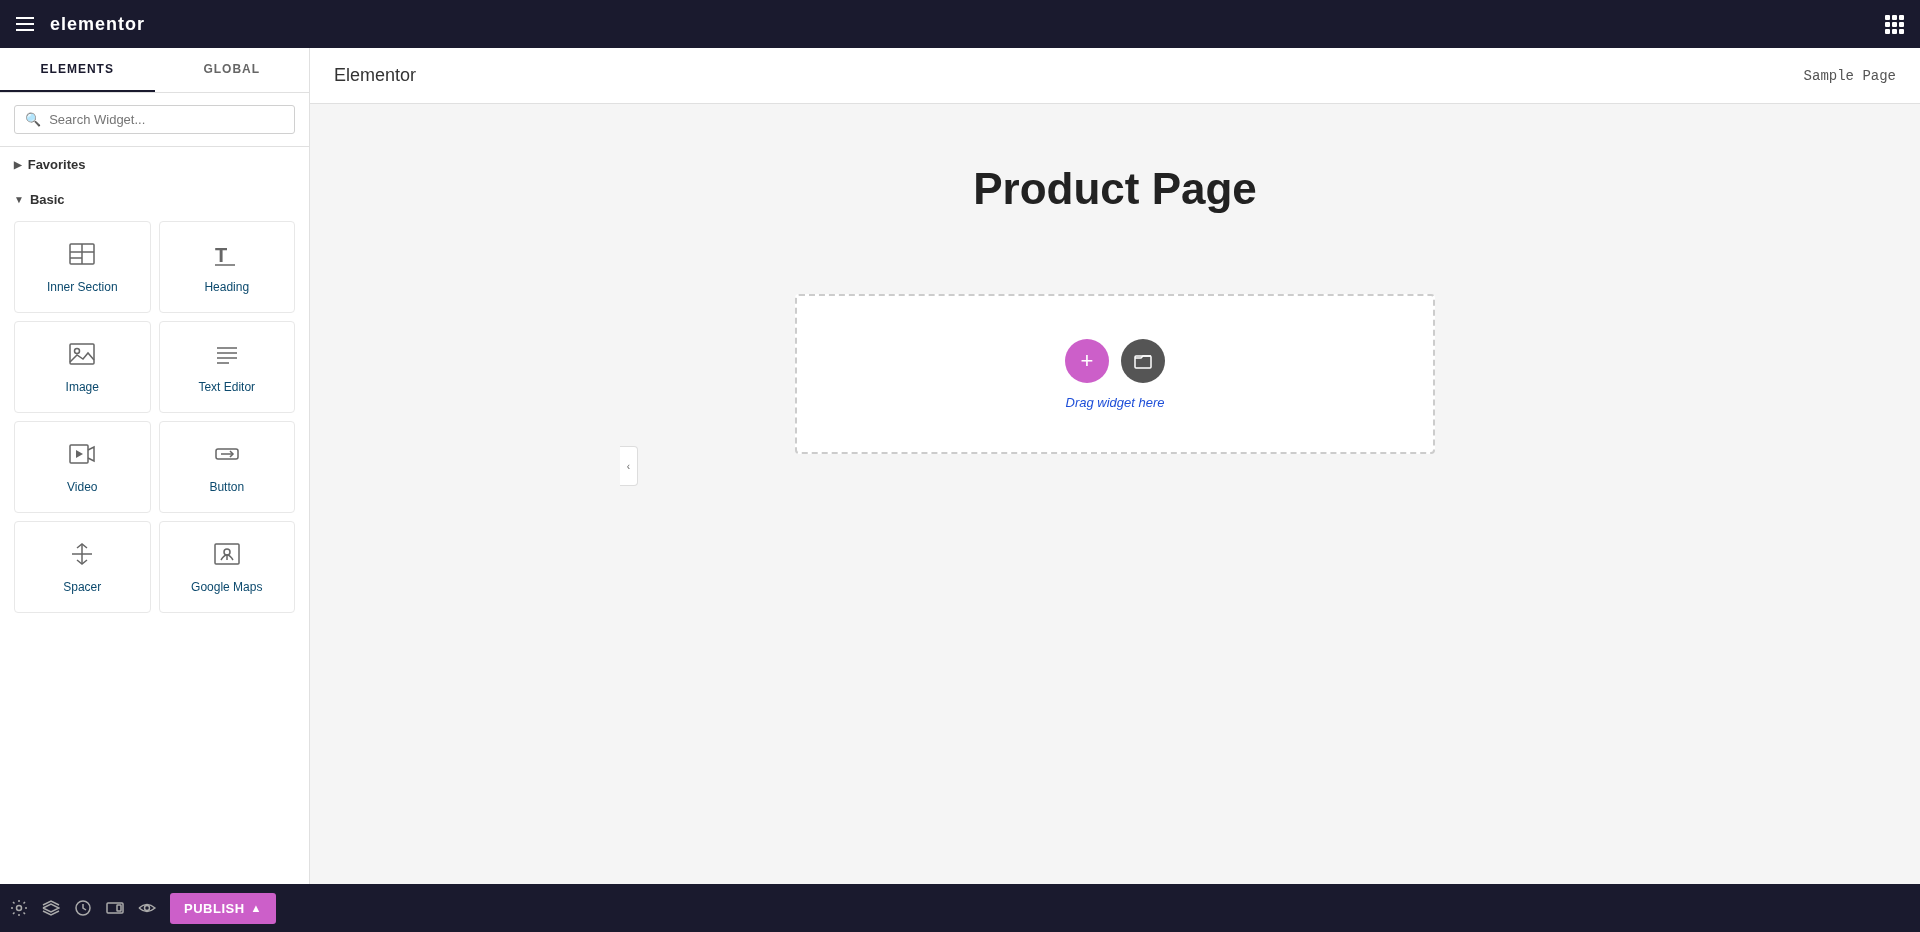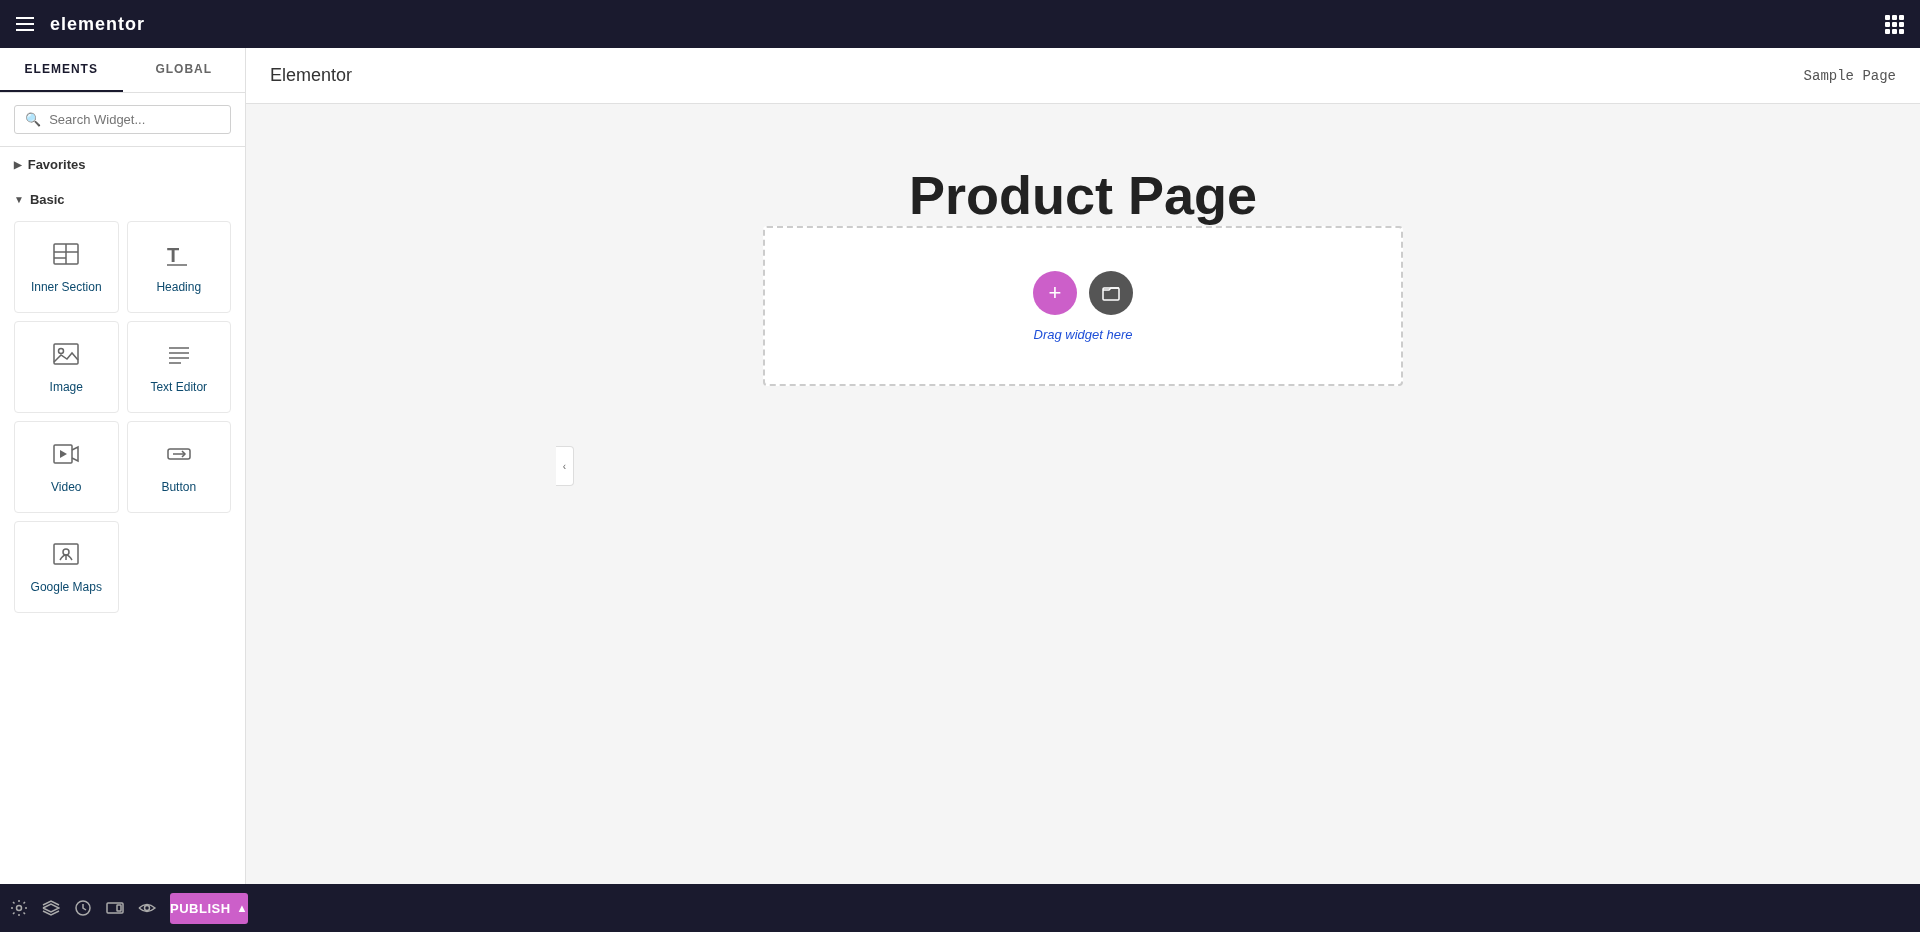--- a/index.html
+++ b/index.html
@@ -25,21 +25,21 @@
 
     
     .main-layout {
       display: flex;
       flex: 1;
       overflow: hidden;
     }
 
     
     .sidebar {
-      width: 246px;
+      width: 310px;
       background: #fff;
       display: flex;
       flex-direction: column;
       border-right: 1px solid #e0e0e0;
       flex-shrink: 0;
       overflow-y: auto;
     }
 
     
     .sidebar-tabs {
@@ -143,21 +143,21 @@
       color: #aaa;
       font-size: 16px;
       cursor: pointer;
       display: flex;
       align-items: center;
     }
     .publish-btn {
       background: #cc5fc9;
       color: #fff;
       border: none;
-      padding: 8px 0;
+      padding: 8px 14px;
       font-size: 13px;
       font-weight: 600;
       cursor: pointer;
       border-radius: 3px;
       display: flex;
       align-items: center;
       gap: 6px;
       letter-spacing: 0.5px;
     }
     .publish-chevron { font-size: 11px; }
@@ -196,23 +196,24 @@
 
     
     .canvas-content {
       flex: 1;
       display: flex;
       flex-direction: column;
       align-items: center;
       padding: 60px 0 40px;
     }
     .page-title {
-      font-size: 54px;
+      font-size: 44px;
       font-weight: 700;
       color: #222;
+      margin-bottom: 80px;
     }
 
     
     .drop-zone {
       width: 640px;
       min-height: 160px;
       border: 2px dashed #ccc;
       border-radius: 4px;
       display: flex;
       flex-direction: column;
@@ -411,20 +412,31 @@
           <svg viewBox="0 0 28 28">
               <rect x="3" y="9" width="22" height="10" rx="2"></rect>
               <line x1="8" y1="14" x2="20" y2="14"></line>
               <polyline points="17,11 20,14 17,17"></polyline>
             </svg>
         </div>
         <span class="widget-label">Button</span>
       </div>
 
 
+      <div class="widget-item">
+        <div class="widget-icon icon-spacer">
+          <svg viewBox="0 0 28 28">
+              <line x1="14" y1="4" x2="14" y2="24"></line>
+              <polyline points="9,8 14,4 19,8"></polyline>
+              <polyline points="9,20 14,24 19,20"></polyline>
+              <line x1="4" y1="14" x2="24" y2="14"></line>
+            </svg>
+        </div>
+        <span class="widget-label">Spacer</span>
+      </div>
 
       <div class="widget-item">
         <div class="widget-icon icon-google-maps">
           <svg viewBox="0 0 28 28">
               <rect x="2" y="4" width="24" height="20" rx="1"></rect>
               <circle cx="14" cy="12" r="3"></circle>
               <line x1="14" y1="15" x2="14" y2="20"></line>
               <path d="M8,20 Q14,10 20,20"></path>
             </svg>
         </div>

